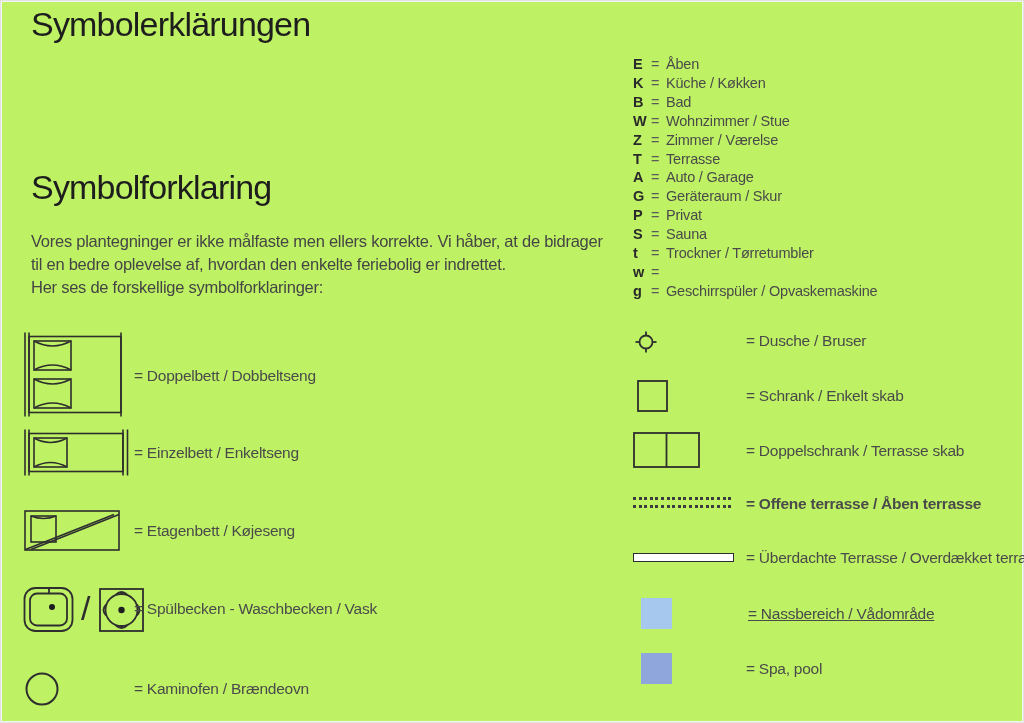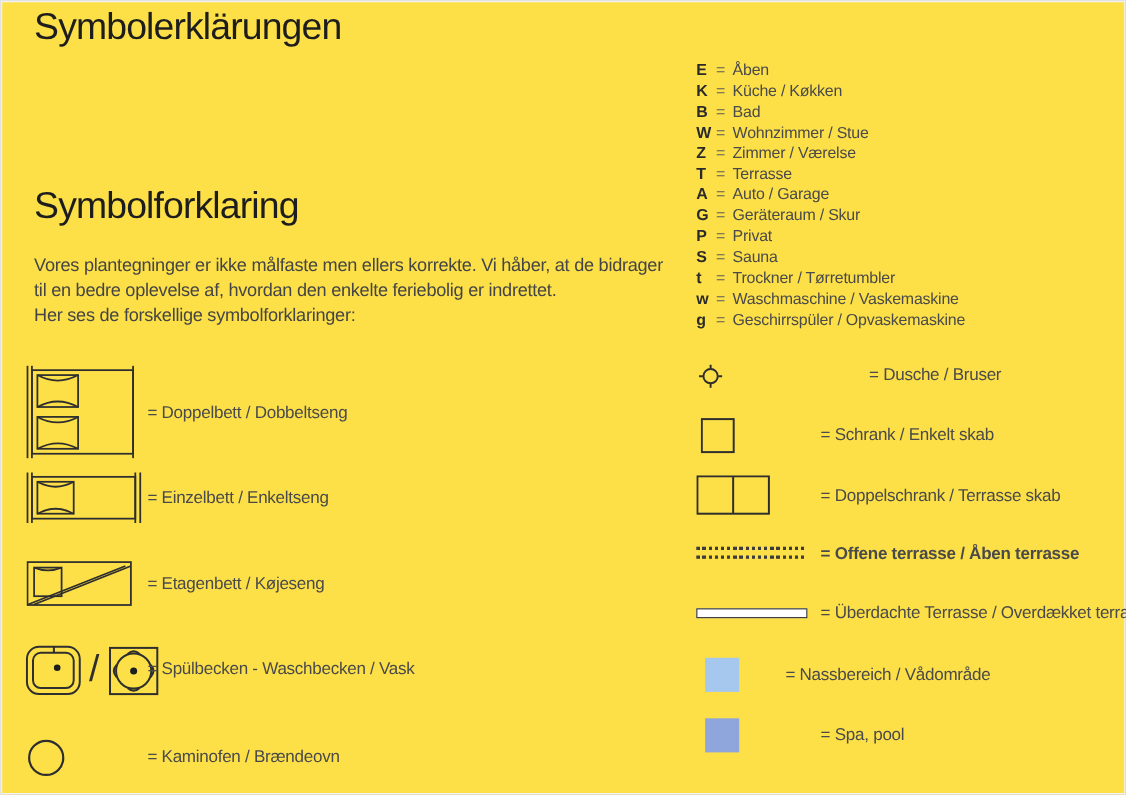--- a/index.html
+++ b/index.html
@@ -6,21 +6,21 @@
   html, body { background: #fff; }
   body {
     font-family: "Liberation Sans", "DejaVu Sans", sans-serif;
     color: #3f3f3f;
     width: 1024px; height: 723px;
     position: relative;
     overflow: hidden;
   }
   .page {
     position: absolute; inset: 0;
-    background: #fde047;
+    background: #bef264;
     border: 1px solid #e2e2e2;
     box-shadow: inset 0 0 0 1px #f3f3f3;
   }
   .heading {
     position: absolute;
     font-size: 34px;
     font-weight: 400;
     color: #1d1d1d;
     letter-spacing: -0.8px;
     white-space: nowrap;
@@ -142,21 +142,20 @@
         <span class="abbr-label">Sauna</span>
       </div>
     <div class="abbr-row">
         <span class="abbr-letter">t</span>
         <span class="abbr-eq">=</span>
         <span class="abbr-label">Trockner / Tørretumbler</span>
       </div>
     <div class="abbr-row">
         <span class="abbr-letter">w</span>
         <span class="abbr-eq">=</span>
-        <span class="abbr-label">Waschmaschine / Vaskemaskine</span>
       </div>
     <div class="abbr-row">
         <span class="abbr-letter">g</span>
         <span class="abbr-eq">=</span>
         <span class="abbr-label">Geschirrspüler / Opvaskemaskine</span>
       </div>
   </div>
 
   <div class="sym" style="left:22px; top:331px;">
     <svg width="104" height="85" viewBox="0 0 104 85">
@@ -242,21 +241,21 @@
     <svg width="24" height="26" viewBox="0 0 24 26">
       <g class="stroke" stroke-width="1.8">
         <circle cx="12" cy="13" r="6.5"></circle>
         <line x1="12" y1="2.5" x2="12" y2="6"></line>
         <line x1="12" y1="20" x2="12" y2="23.5"></line>
         <line x1="1.5" y1="13" x2="5" y2="13"></line>
         <line x1="19" y1="13" x2="22.5" y2="13"></line>
       </g>
     </svg>
   </div>
-  <span class="legend-label" style="left:745px; top:340px;margin-left:44px;">= Dusche / Bruser</span>
+  <span class="legend-label" style="left:745px; top:340px;">= Dusche / Bruser</span>
 
   <div class="sym" style="left:636px; top:379px;">
     <svg width="32" height="33" viewBox="0 0 32 33">
       <rect class="stroke" x="1" y="1" width="29" height="30" stroke-width="1.8"></rect>
     </svg>
   </div>
   <span class="legend-label" style="left:745px; top:395px;">= Schrank / Enkelt skab</span>
 
   <div class="sym" style="left:632px; top:431px;">
     <svg width="68" height="37" viewBox="0 0 68 37">
@@ -271,18 +270,18 @@
   <div>
     <div class="dash-line" style="left:632px; top:496px;"></div>
     <div class="dash-line" style="left:632px; top:504px;"></div>
   </div>
   <span class="legend-label" style="left:745px; top:503px;font-weight:bold;">= Offene terrasse / Åben terrasse</span>
 
   <div class="bar-outline" style="left:632px; top:552px;"></div>
   <span class="legend-label" style="left:745px; top:557px;">= Überdachte Terrasse / Overdækket terrasse</span>
 
   <div class="swatch" style="left: 640px; top: 597px; background: rgb(166, 200, 239);"></div>
-  <span class="legend-label" style="left:713px; top:613px;">= Nassbereich / Vådområde</span>
+  <span class="legend-label" style="left:747px; top:613px;text-decoration:underline;">= Nassbereich / Vådområde</span>
 
   <div class="swatch" style="left: 640px; top: 652px; background: rgb(143, 166, 220);"></div>
   <span class="legend-label" style="left:745px; top:668px;">= Spa, pool</span>
 
 </div>
 
 </body></html>

